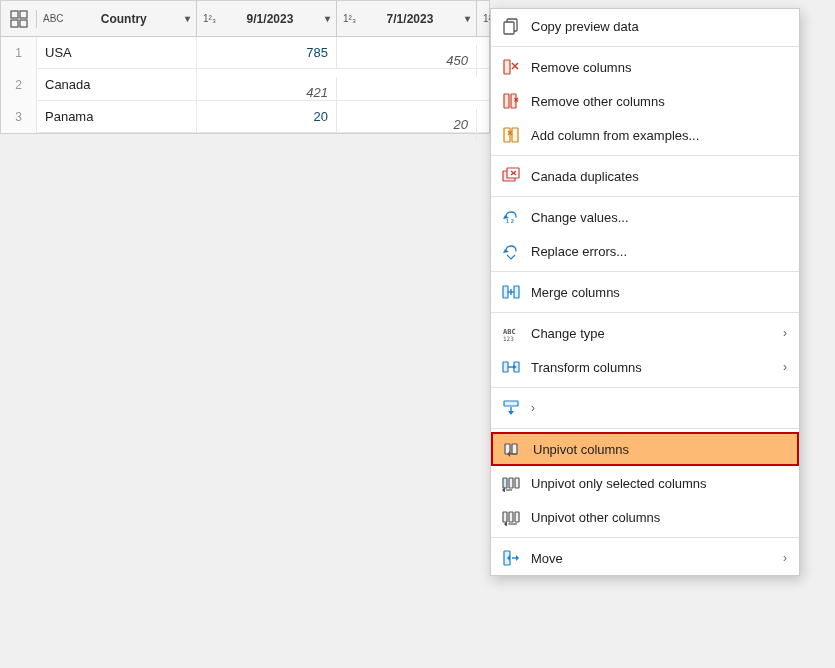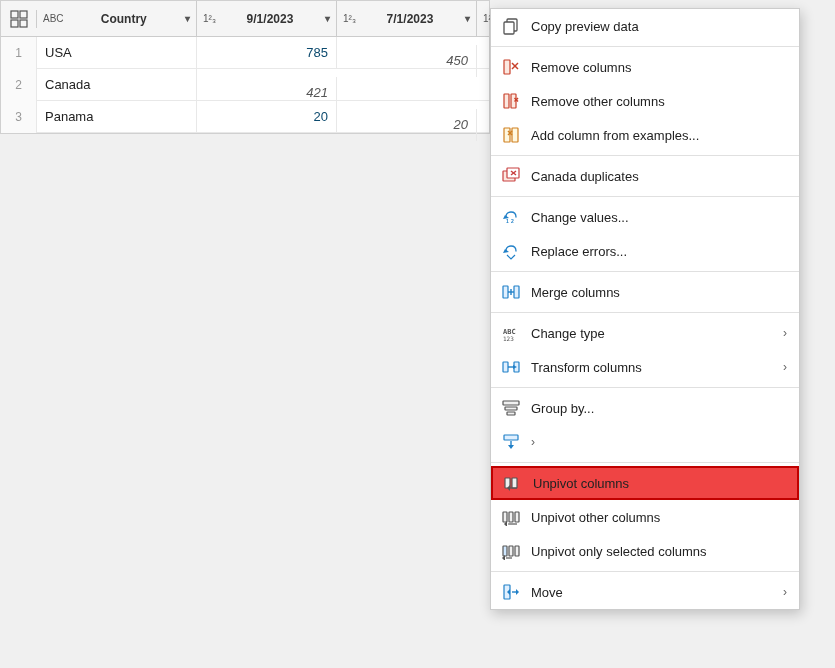--- a/index.html
+++ b/index.html
@@ -367,80 +367,70 @@
         <rect x="12" y="4" width="5" height="10" rx="0.5" stroke="#2080c8" stroke-width="1.2" fill="#e0f0ff"></rect>
         <line x1="6" y1="9" x2="12" y2="9" stroke="#2080c8" stroke-width="1.4"></line>
         <polygon points="11,7 15,9 11,11" fill="#2080c8"></polygon>
       </svg>
     </span>
     <span class="label">Transform columns</span>
     <span class="arrow">›</span>
   </div>
   <div class="menu-divider"></div>
 
-  <div class="menu-item">
-    <span class="icon icon-group">
-      <svg viewBox="0 0 18 18" fill="none">
-        <rect x="1" y="2" width="16" height="4" rx="0.5" stroke="#555" stroke-width="1.2" fill="#f0f0f0"></rect>
-        <rect x="3" y="8" width="12" height="3" rx="0.5" stroke="#555" stroke-width="1.2" fill="#f0f0f0"></rect>
-        <rect x="5" y="13" width="8" height="3" rx="0.5" stroke="#555" stroke-width="1.2" fill="#f0f0f0"></rect>
-      </svg>
-    </span>
-    <span class="label">Group by...</span>
-  </div>
 
   <div class="menu-item">
     <span class="icon icon-fill">
       <svg viewBox="0 0 18 18" fill="none">
         <rect x="2" y="2" width="14" height="5" rx="0.5" stroke="#2080c8" stroke-width="1.2" fill="#e0f0ff"></rect>
         <line x1="9" y1="8" x2="9" y2="14" stroke="#2080c8" stroke-width="1.4"></line>
         <polygon points="6,12 9,16 12,12" fill="#2080c8"></polygon>
       </svg>
     </span>
     <span class="arrow">›</span>
   </div>
   <div class="menu-divider"></div>
 
-  <div class="menu-item highlighted" style="border: 2px solid #c00000; background: #ef4444;">
+  <div class="menu-item highlighted" style="border: 2px solid #c00000; background: #fdba74;">
     <span class="icon icon-unpivot">
       <svg viewBox="0 0 18 18" fill="none">
         <rect x="1" y="4" width="5" height="10" rx="0.5" stroke="#555" stroke-width="1.2" fill="#f0f0f0"></rect>
         <rect x="8" y="4" width="5" height="10" rx="0.5" stroke="#555" stroke-width="1.2" fill="#f0f0f0"></rect>
         <line x1="6" y1="14" x2="13" y2="14" stroke="#555" stroke-width="1.2"></line>
         <polygon points="6,11 3,14 6,17" fill="#555"></polygon>
       </svg>
     </span>
     <span class="label">Unpivot columns</span>
+  </div>
+
+  <div class="menu-item">
+    <span class="icon icon-unpivot-sel">
+      <svg viewBox="0 0 18 18" fill="none">
+        <rect x="1" y="4" width="4" height="10" rx="0.5" stroke="#555" stroke-width="1.2" fill="#d0e8ff"></rect>
+        <rect x="7" y="4" width="4" height="10" rx="0.5" stroke="#555" stroke-width="1.2" fill="#f0f0f0"></rect>
+        <rect x="13" y="4" width="4" height="10" rx="0.5" stroke="#555" stroke-width="1.2" fill="#f0f0f0"></rect>
+        <line x1="4" y1="16" x2="10" y2="16" stroke="#555" stroke-width="1.2"></line>
+        <polygon points="3,13 0,16 3,19" fill="#555"></polygon>
+      </svg>
+    </span>
+    <span class="label">Unpivot only selected columns</span>
   </div>
 
   <div class="menu-item">
     <span class="icon icon-unpivot-other">
       <svg viewBox="0 0 18 18" fill="none">
         <rect x="1" y="4" width="4" height="10" rx="0.5" stroke="#555" stroke-width="1.2" fill="#f0f0f0"></rect>
         <rect x="7" y="4" width="4" height="10" rx="0.5" stroke="#555" stroke-width="1.2" fill="#f0f0f0"></rect>
         <rect x="13" y="4" width="4" height="10" rx="0.5" stroke="#555" stroke-width="1.2" fill="#f0f0f0"></rect>
         <line x1="6" y1="16" x2="15" y2="16" stroke="#555" stroke-width="1.2"></line>
         <polygon points="5,13 2,16 5,19" fill="#555"></polygon>
       </svg>
     </span>
     <span class="label">Unpivot other columns</span>
   </div>
-
-  <div class="menu-item">
-    <span class="icon icon-unpivot-sel">
-      <svg viewBox="0 0 18 18" fill="none">
-        <rect x="1" y="4" width="4" height="10" rx="0.5" stroke="#555" stroke-width="1.2" fill="#d0e8ff"></rect>
-        <rect x="7" y="4" width="4" height="10" rx="0.5" stroke="#555" stroke-width="1.2" fill="#f0f0f0"></rect>
-        <rect x="13" y="4" width="4" height="10" rx="0.5" stroke="#555" stroke-width="1.2" fill="#f0f0f0"></rect>
-        <line x1="4" y1="16" x2="10" y2="16" stroke="#555" stroke-width="1.2"></line>
-        <polygon points="3,13 0,16 3,19" fill="#555"></polygon>
-      </svg>
-    </span>
-    <span class="label">Unpivot only selected columns</span>
-  </div>
   <div class="menu-divider"></div>
 
   <div class="menu-item">
     <span class="icon icon-move">
       <svg viewBox="0 0 18 18" fill="none">
         <rect x="2" y="2" width="6" height="14" rx="0.5" stroke="#2080c8" stroke-width="1.2" fill="#e0f0ff"></rect>
         <line x1="10" y1="9" x2="16" y2="9" stroke="#2080c8" stroke-width="1.4"></line>
         <polygon points="14,6 17,9 14,12" fill="#2080c8"></polygon>
         <polygon points="8,6 5,9 8,12" fill="#2080c8"></polygon>
       </svg>

